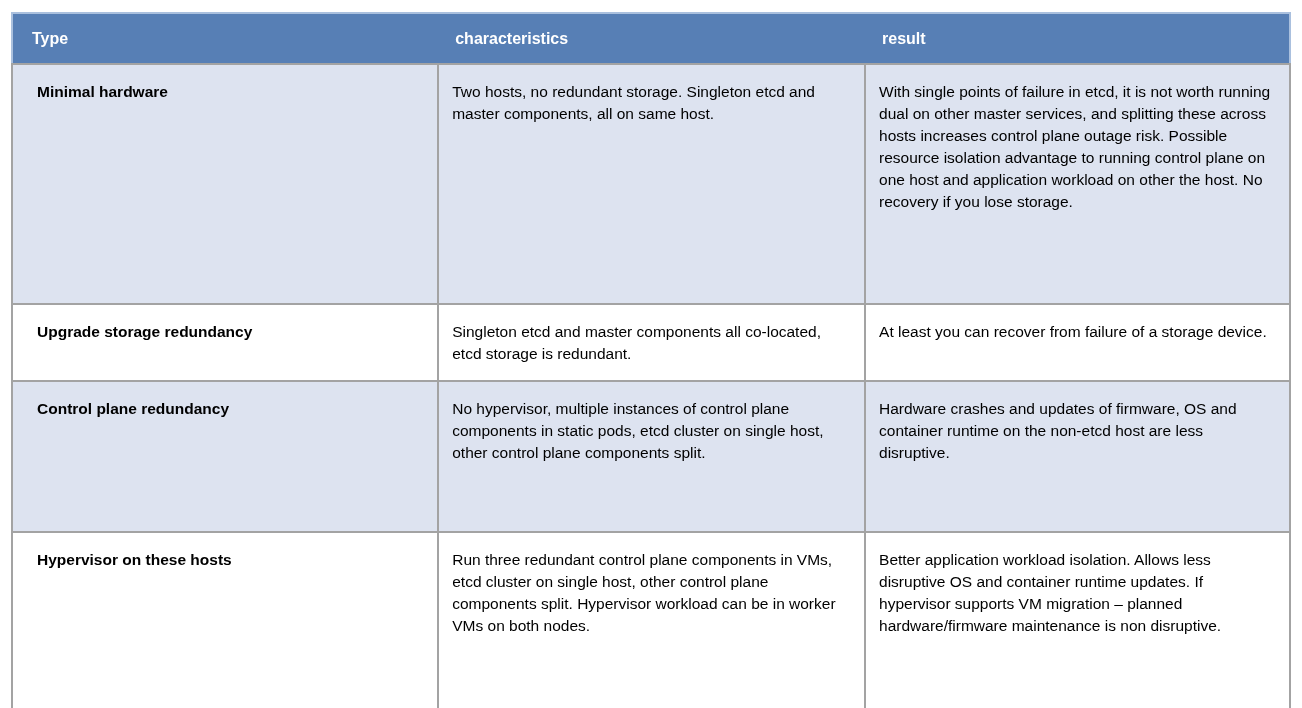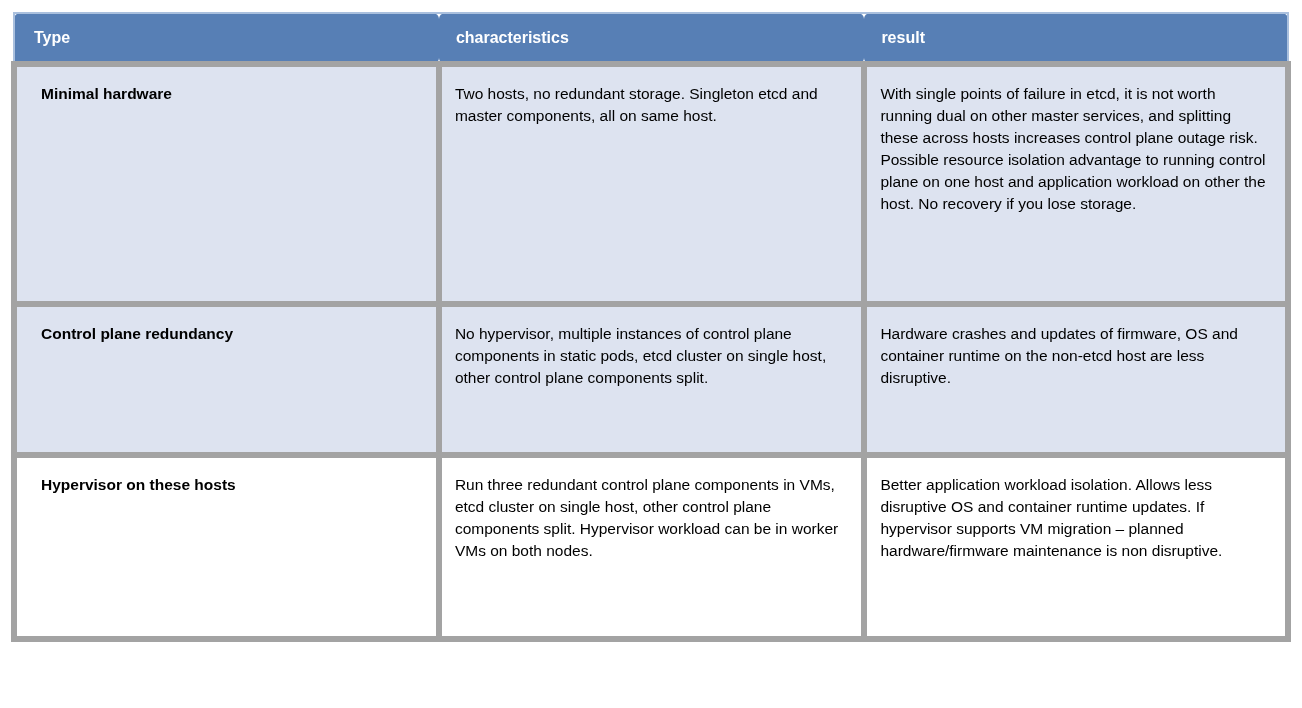--- a/index.html
+++ b/index.html
@@ -1,15 +1,15 @@
 <!DOCTYPE html>
 <html><head>
 <meta charset="utf-8">
 <style>
-  * { box-sizing: border-box; border-radius: 6px; }
+  * { box-sizing: border-box; }
   html, body {
     margin: 0;
     padding: 0;
     background: #ffffff;
     font-family: "Liberation Sans", "DejaVu Sans", sans-serif;
     color: #000000;
   }
   .page {
     width: 1302px;
     height: 708px;
@@ -34,21 +34,21 @@
     font-size: 16px;
     font-weight: 700;
     text-align: left;
     vertical-align: middle;
     padding: 2px 14px 2px 17px;
     border: none;
   }
   th.first { padding-left: 19px; }
 
   td {
-    border: 6px solid #a3a3a3;
+    border: 2px solid #a3a3a3;
     vertical-align: top;
     padding: 16px 16px 14px 13px;
     font-size: 15.5px;
     line-height: 22px;
     color: #000000;
     word-wrap: break-word;
   }
   td.type-col {
     font-weight: 700;
     padding-left: 24px;
@@ -77,20 +77,25 @@
         <th>characteristics</th>
         <th>result</th>
       </tr>
     </thead>
     <tbody>
       <tr class="band-blue r0">
         <td class="type-col">Minimal hardware</td>
         <td>Two hosts, no redundant storage. Singleton etcd and master components, all on same host.</td>
         <td>With single points of failure in etcd, it is not worth running dual on other master services, and splitting these across hosts increases control plane outage risk. Possible resource isolation advantage to running control plane on one host and application workload on other the host. No recovery if you lose storage.</td>
       </tr>
+      <tr class="band-white r1">
+        <td class="type-col">Upgrade storage redundancy</td>
+        <td>Singleton etcd and master components all co-located, etcd storage is redundant.</td>
+        <td>At least you can recover from failure of a storage device.</td>
+      </tr>
       <tr class="band-blue r2">
         <td class="type-col">Control plane redundancy</td>
         <td>No hypervisor, multiple instances of control plane components in static pods, etcd cluster on single host, other control plane components split.</td>
         <td>Hardware crashes and updates of firmware, OS and container runtime on the non-etcd host are less disruptive.</td>
       </tr>
       <tr class="band-white r3">
         <td class="type-col">Hypervisor on these hosts</td>
         <td>Run three redundant control plane components in VMs, etcd cluster on single host, other control plane components split. Hypervisor workload can be in worker VMs on both nodes.</td>
         <td>Better application workload isolation. Allows less disruptive OS and container runtime updates. If hypervisor supports VM migration – planned hardware/firmware maintenance is non disruptive.</td>
       </tr>

